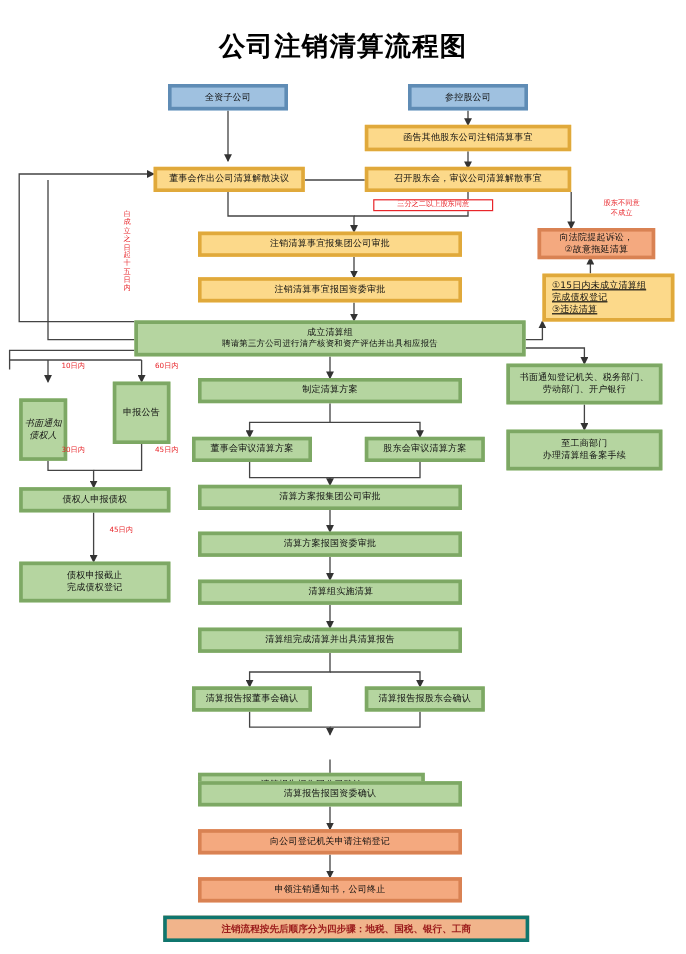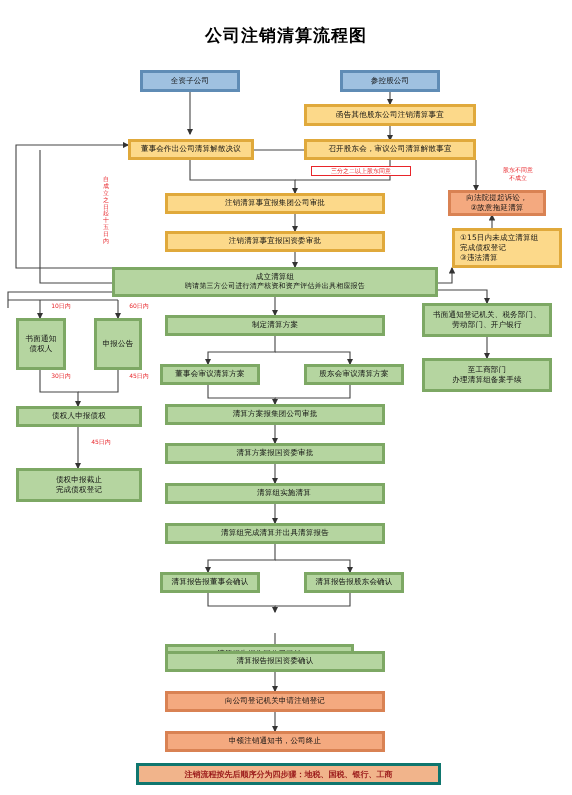--- a/index.html
+++ b/index.html
@@ -30,21 +30,21 @@
   .blue{background:#9fc1e0;border-color:#5f8cb5;}
   .orange{background:#fcd98a;border-color:#e0a93b;}
   .green{background:#b5d5a0;border-color:#7da864;justify-content:center;}
   .salmon{background:#f4a97f;border-color:#d98253;}
   .title{
     position:absolute;
     left:0;top:24px;width:572px;
     text-align:center;
     font-family:"DejaVu Serif","Liberation Serif",serif;
     font-weight:bold;
-    font-size:17px;
+    font-size:22px;
     color:#000;
     letter-spacing:1px;
   }
   .note{
     position:absolute;
     color:#e8252a;
     font-size:6px;
     line-height:1.3;
     white-space:nowrap;
     text-align:center;
@@ -60,20 +60,21 @@
     background:#f1b48b;
     border:3px solid #0f766e;
     display:flex;align-items:center;justify-content:center;
     font-size:8px;font-weight:bold;color:#9b1b1b;
     box-sizing:border-box;
   }
   .numlist{
     align-items:flex-start;
     text-align:left;
     padding-left:5px;
+    text-decoration:underline;
   }
   svg#wires{position:absolute;left:0;top:0;width:572px;height:795px;pointer-events:none;}
 </style>
 </head>
 <body>
 
 <div id="canvas">
 
   <div class="title">公司注销清算流程图</div>
 
@@ -226,21 +227,21 @@
     <div>起</div>
     <div>十</div>
     <div>五</div>
     <div>日</div>
     <div>内</div>
   </div>
 
   <div class="note" style="left:44px;top:302px;width:34px;">10日内</div>
   <div class="note" style="left:122px;top:302px;width:34px;">60日内</div>
 
-  <div class="box green" style="left:16px;top:318px;width:50px;height:52px;">
+  <div class="box green" style="left:16px;top:332px;width:40px;height:52px;font-style:italic;">
     <span>书面通知</span>
     <span>债权人</span>
   </div>
 
   <div class="box green" style="left:94px;top:318px;width:48px;height:52px;">
     <span>申报公告</span>
   </div>
 
   <div class="note" style="left:44px;top:372px;width:34px;">30日内</div>
   <div class="note" style="left:122px;top:372px;width:34px;">45日内</div>

